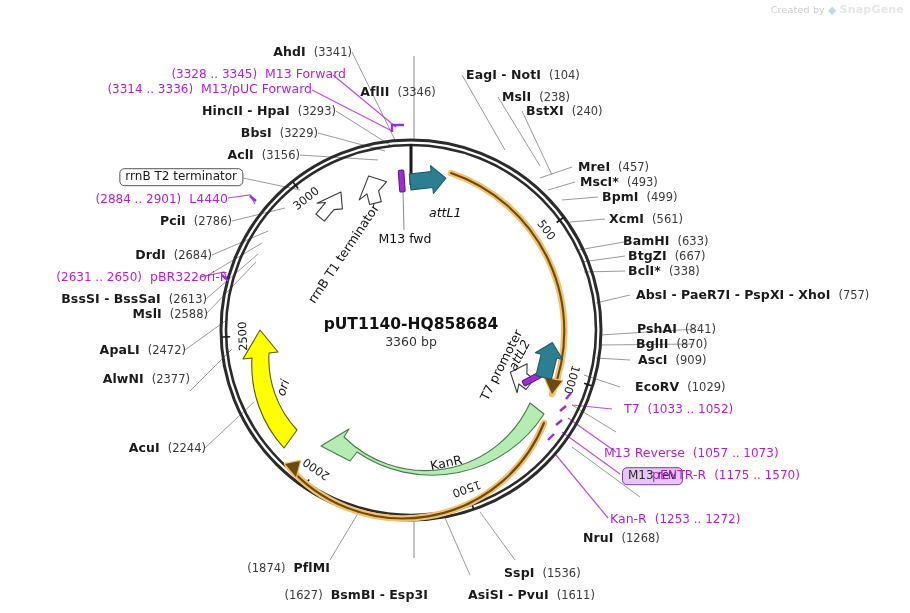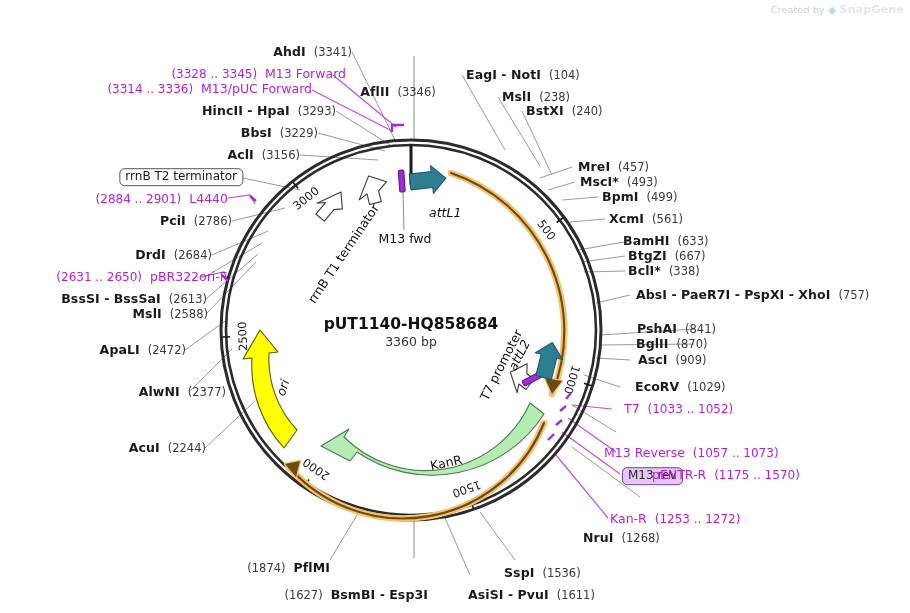--- a/index.html
+++ b/index.html
@@ -222,21 +222,21 @@
       <div class="lbl r" style="left: 318px; top: 133px;"><span class="enz">BbsI</span>&nbsp; <span class="pos">(3229)</span></div>
       <div class="lbl r" style="left: 300px; top: 155px;"><span class="enz">AclI</span>&nbsp; <span class="pos">(3156)</span></div>
       <div class="lbl r" style="left: 243px; top: 177px;"><span class="boxlbl">rrnB T2 terminator</span></div>
       <div class="lbl r prim" style="left: 228px; top: 199px;"><span class="pos">(2884 .. 2901)</span>&nbsp; L4440</div>
       <div class="lbl r" style="left: 232px; top: 221px;"><span class="enz">PciI</span>&nbsp; <span class="pos">(2786)</span></div>
       <div class="lbl r" style="left: 212px; top: 255px;"><span class="enz">DrdI</span>&nbsp; <span class="pos">(2684)</span></div>
       <div class="lbl r prim" style="left: 201px; top: 277px; margin-left: 26px;"><span class="pos">(2631 .. 2650)</span>&nbsp; pBR322ori-F</div>
       <div class="lbl r" style="left: 207px; top: 299px;"><span class="enz">BssSI</span><span class="dash"> - </span><span class="enz">BssSaI</span>&nbsp; <span class="pos">(2613)</span></div>
       <div class="lbl r" style="left: 208px; top: 314px;"><span class="enz">MslI</span>&nbsp; <span class="pos">(2588)</span></div>
       <div class="lbl r" style="left: 186px; top: 350px;"><span class="enz">ApaLI</span>&nbsp; <span class="pos">(2472)</span></div>
-      <div class="lbl r" style="left: 190px; top: 392px; margin-left: 36px;"><span class="enz">AlwNI</span>&nbsp; <span class="pos">(2377)</span></div>
+      <div class="lbl r" style="left: 190px; top: 379px;"><span class="enz">AlwNI</span>&nbsp; <span class="pos">(2377)</span></div>
       <div class="lbl r" style="left: 206px; top: 448px;"><span class="enz">AcuI</span>&nbsp; <span class="pos">(2244)</span></div>
       <div class="lbl c" style="left: 398px; top: 52px; margin-top: 40px;"><span class="enz">AflII</span>&nbsp; <span class="pos">(3346)</span></div>
       <div class="lbl l" style="left: 466px; top: 75px;"><span class="enz">EagI</span><span class="dash"> - </span><span class="enz">NotI</span>&nbsp; <span class="pos">(104)</span></div>
       <div class="lbl l" style="left: 502px; top: 97px;"><span class="enz">MslI</span>&nbsp; <span class="pos">(238)</span></div>
       <div class="lbl l" style="left: 526px; top: 111px;"><span class="enz">BstXI</span>&nbsp; <span class="pos">(240)</span></div>
       <div class="lbl l" style="left: 578px; top: 167px;"><span class="enz">MreI</span>&nbsp; <span class="pos">(457)</span></div>
       <div class="lbl l" style="left: 580px; top: 182px;"><span class="enz">MscI*</span>&nbsp; <span class="pos">(493)</span></div>
       <div class="lbl l" style="left: 602px; top: 197px;"><span class="enz">BpmI</span>&nbsp; <span class="pos">(499)</span></div>
       <div class="lbl l" style="left: 609px; top: 219px;"><span class="enz">XcmI</span>&nbsp; <span class="pos">(561)</span></div>
       <div class="lbl l" style="left: 623px; top: 241px;"><span class="enz">BamHI</span>&nbsp; <span class="pos">(633)</span></div>

